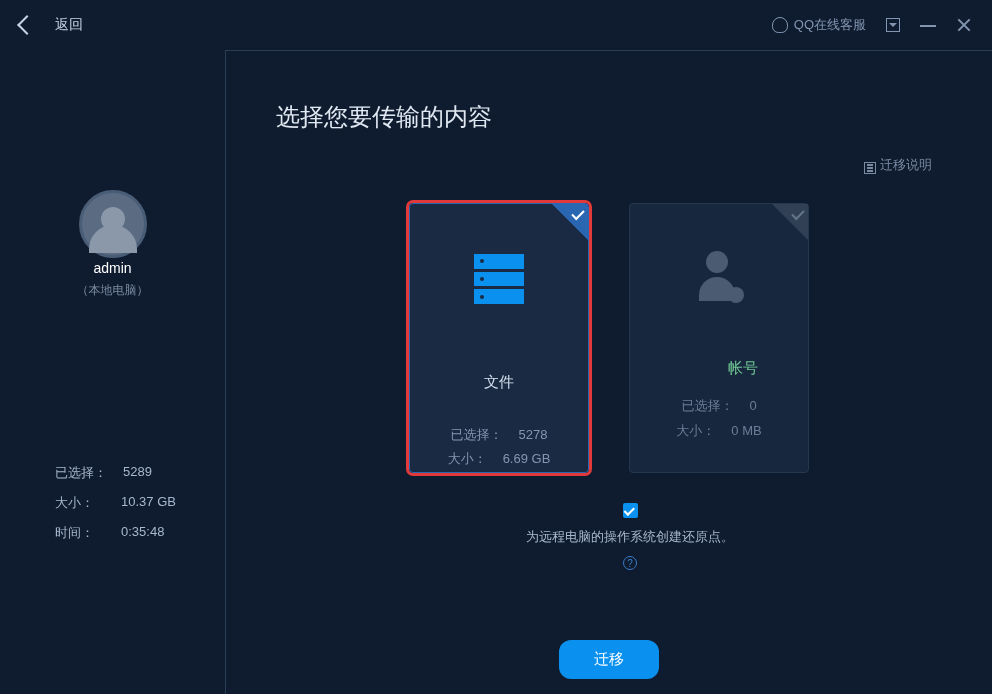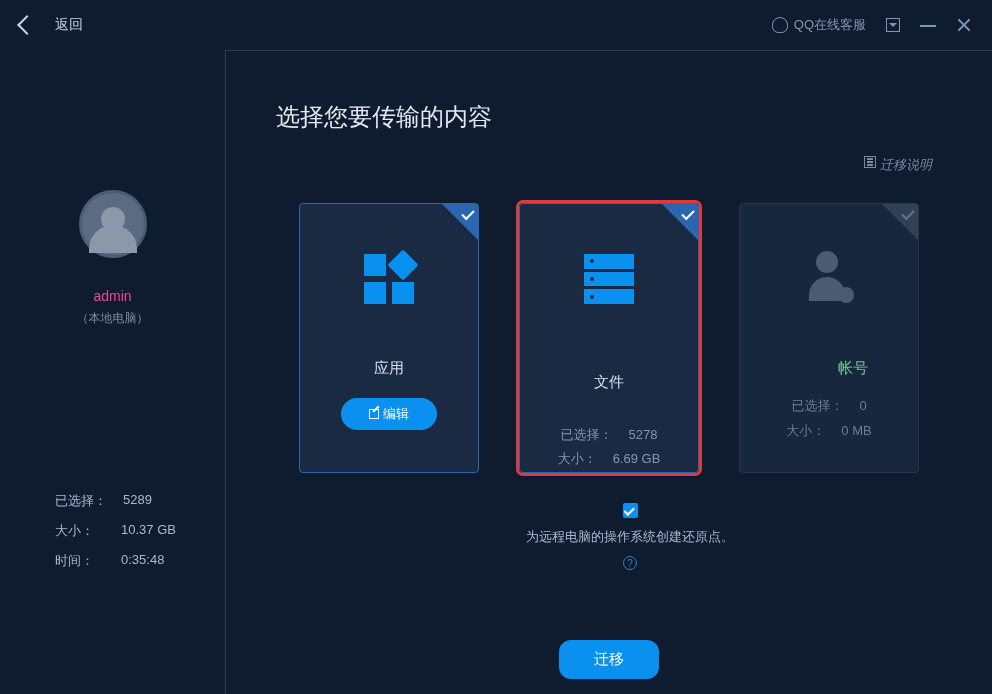--- a/index.html
+++ b/index.html
@@ -134,23 +134,23 @@
     }
     .avatar-body {
       position: absolute;
       bottom: 2px;
       width: 48px;
       height: 28px;
       background: #8a98aa;
       border-radius: 24px 24px 0 0;
     }
     .username {
-      margin-top: 30px;
+      margin-top: 2px;
       font-size: 14px;
-      color: #ec4899;
+      color: #ffffff;
     }
     .user-location {
       margin-top: 6px;
       font-size: 12px;
       color: #7a8ba2;
     }
     .stats {
       margin-top: 165px;
       align-self: flex-start;
       padding-left: 55px;
@@ -180,23 +180,22 @@
       color: #e0e8f2;
     }
     .migration-help {
       position: absolute;
       top: 105px;
       right: 60px;
       color: #7a8ba2;
       font-size: 13px;
       cursor: pointer;
       display: flex;
-      align-items: flex-start;
+      align-items: flex-end;
       gap: 4px;
-      font-style: italic;
     }
     .help-icon {
       width: 12px;
       height: 12px;
       border: 1px solid #7a8ba2;
       display: inline-flex;
       align-items: center;
       justify-content: center;
     }
     .help-icon::after {
@@ -491,36 +490,20 @@
   </div>
 
   <div class="content">
     <h1 class="page-title">选择您要传输的内容</h1>
     <div class="migration-help">
       <span class="help-icon"></span>
       <span>迁移说明</span>
     </div>
 
     <div class="cards">
-      <div class="card selected">
-        <div class="card-check"></div>
-        <div class="card-icon">
-          <div class="apps-icon">
-              <span></span>
-              <span></span>
-              <span></span>
-              <span></span>
-            </div>
-        </div>
-        <div class="card-title">应用</div>
-        <button class="edit-btn">
-          <span class="edit-icon"></span>
-          <span>编辑</span>
-        </button>
-      </div>
 
       <div class="card selected highlighted">
         <div class="card-check"></div>
         <div class="card-icon">
           <div class="files-icon">
               <span></span>
               <span></span>
               <span></span>
             </div>
         </div>

